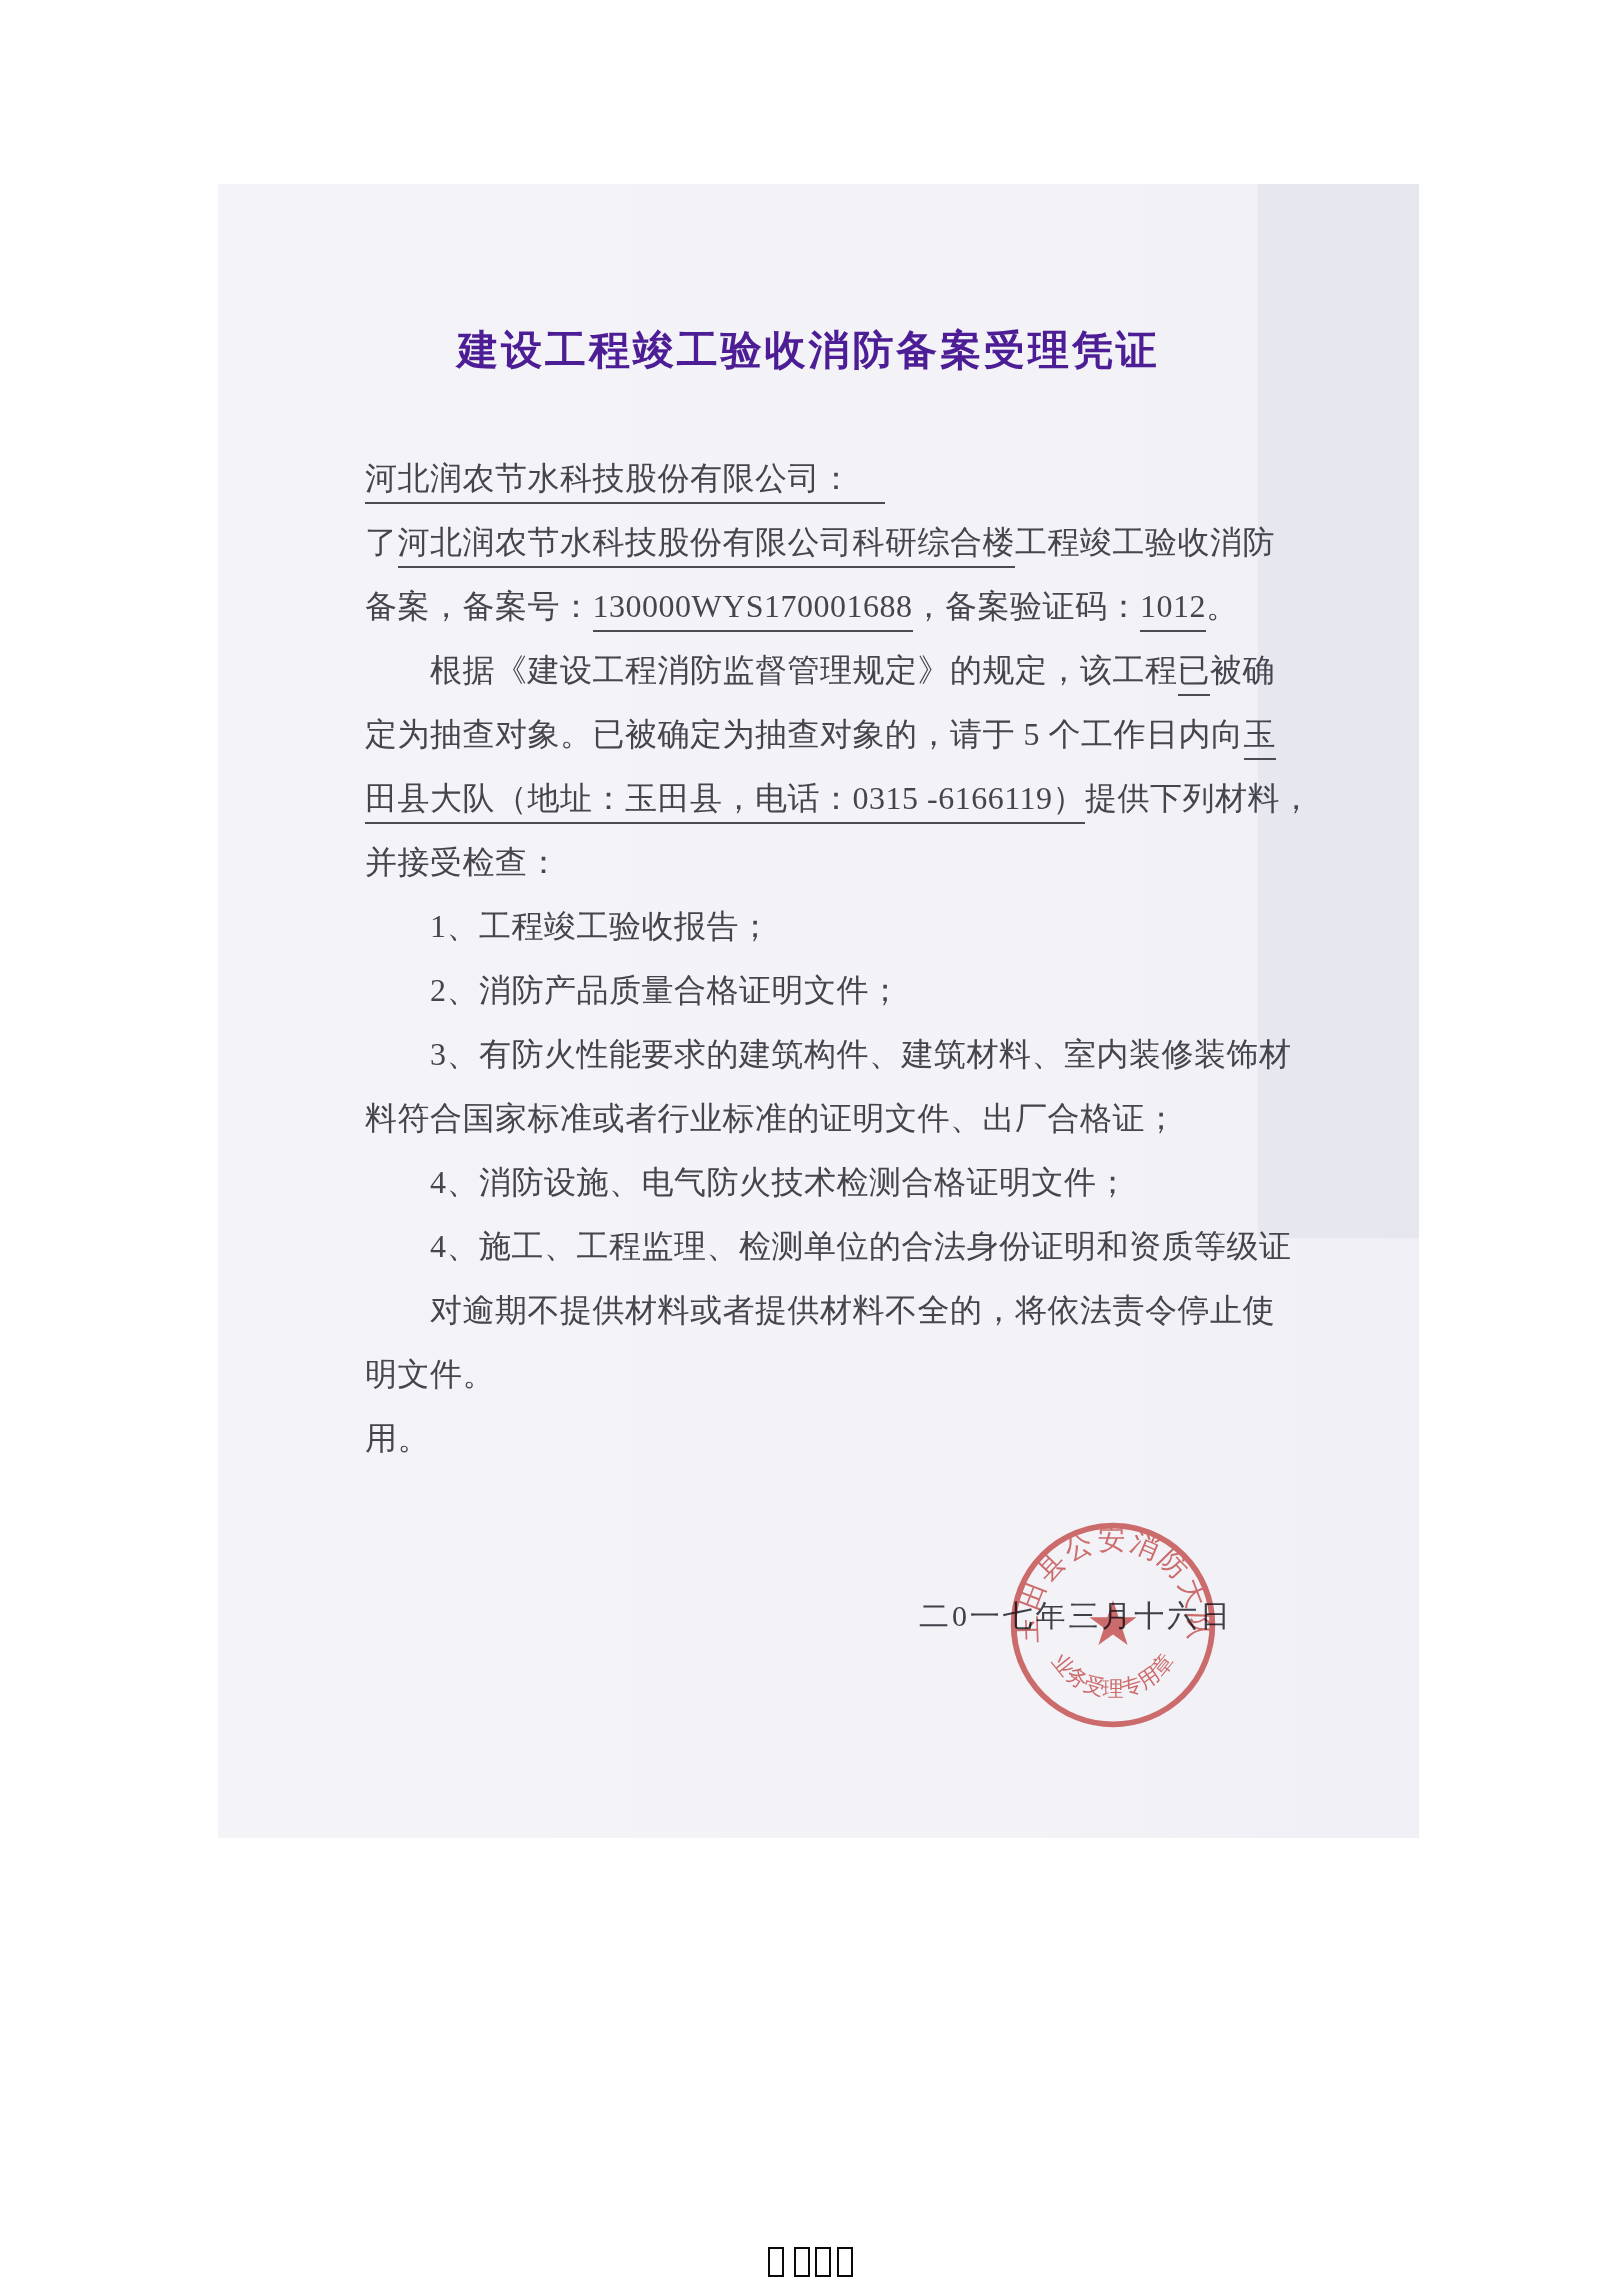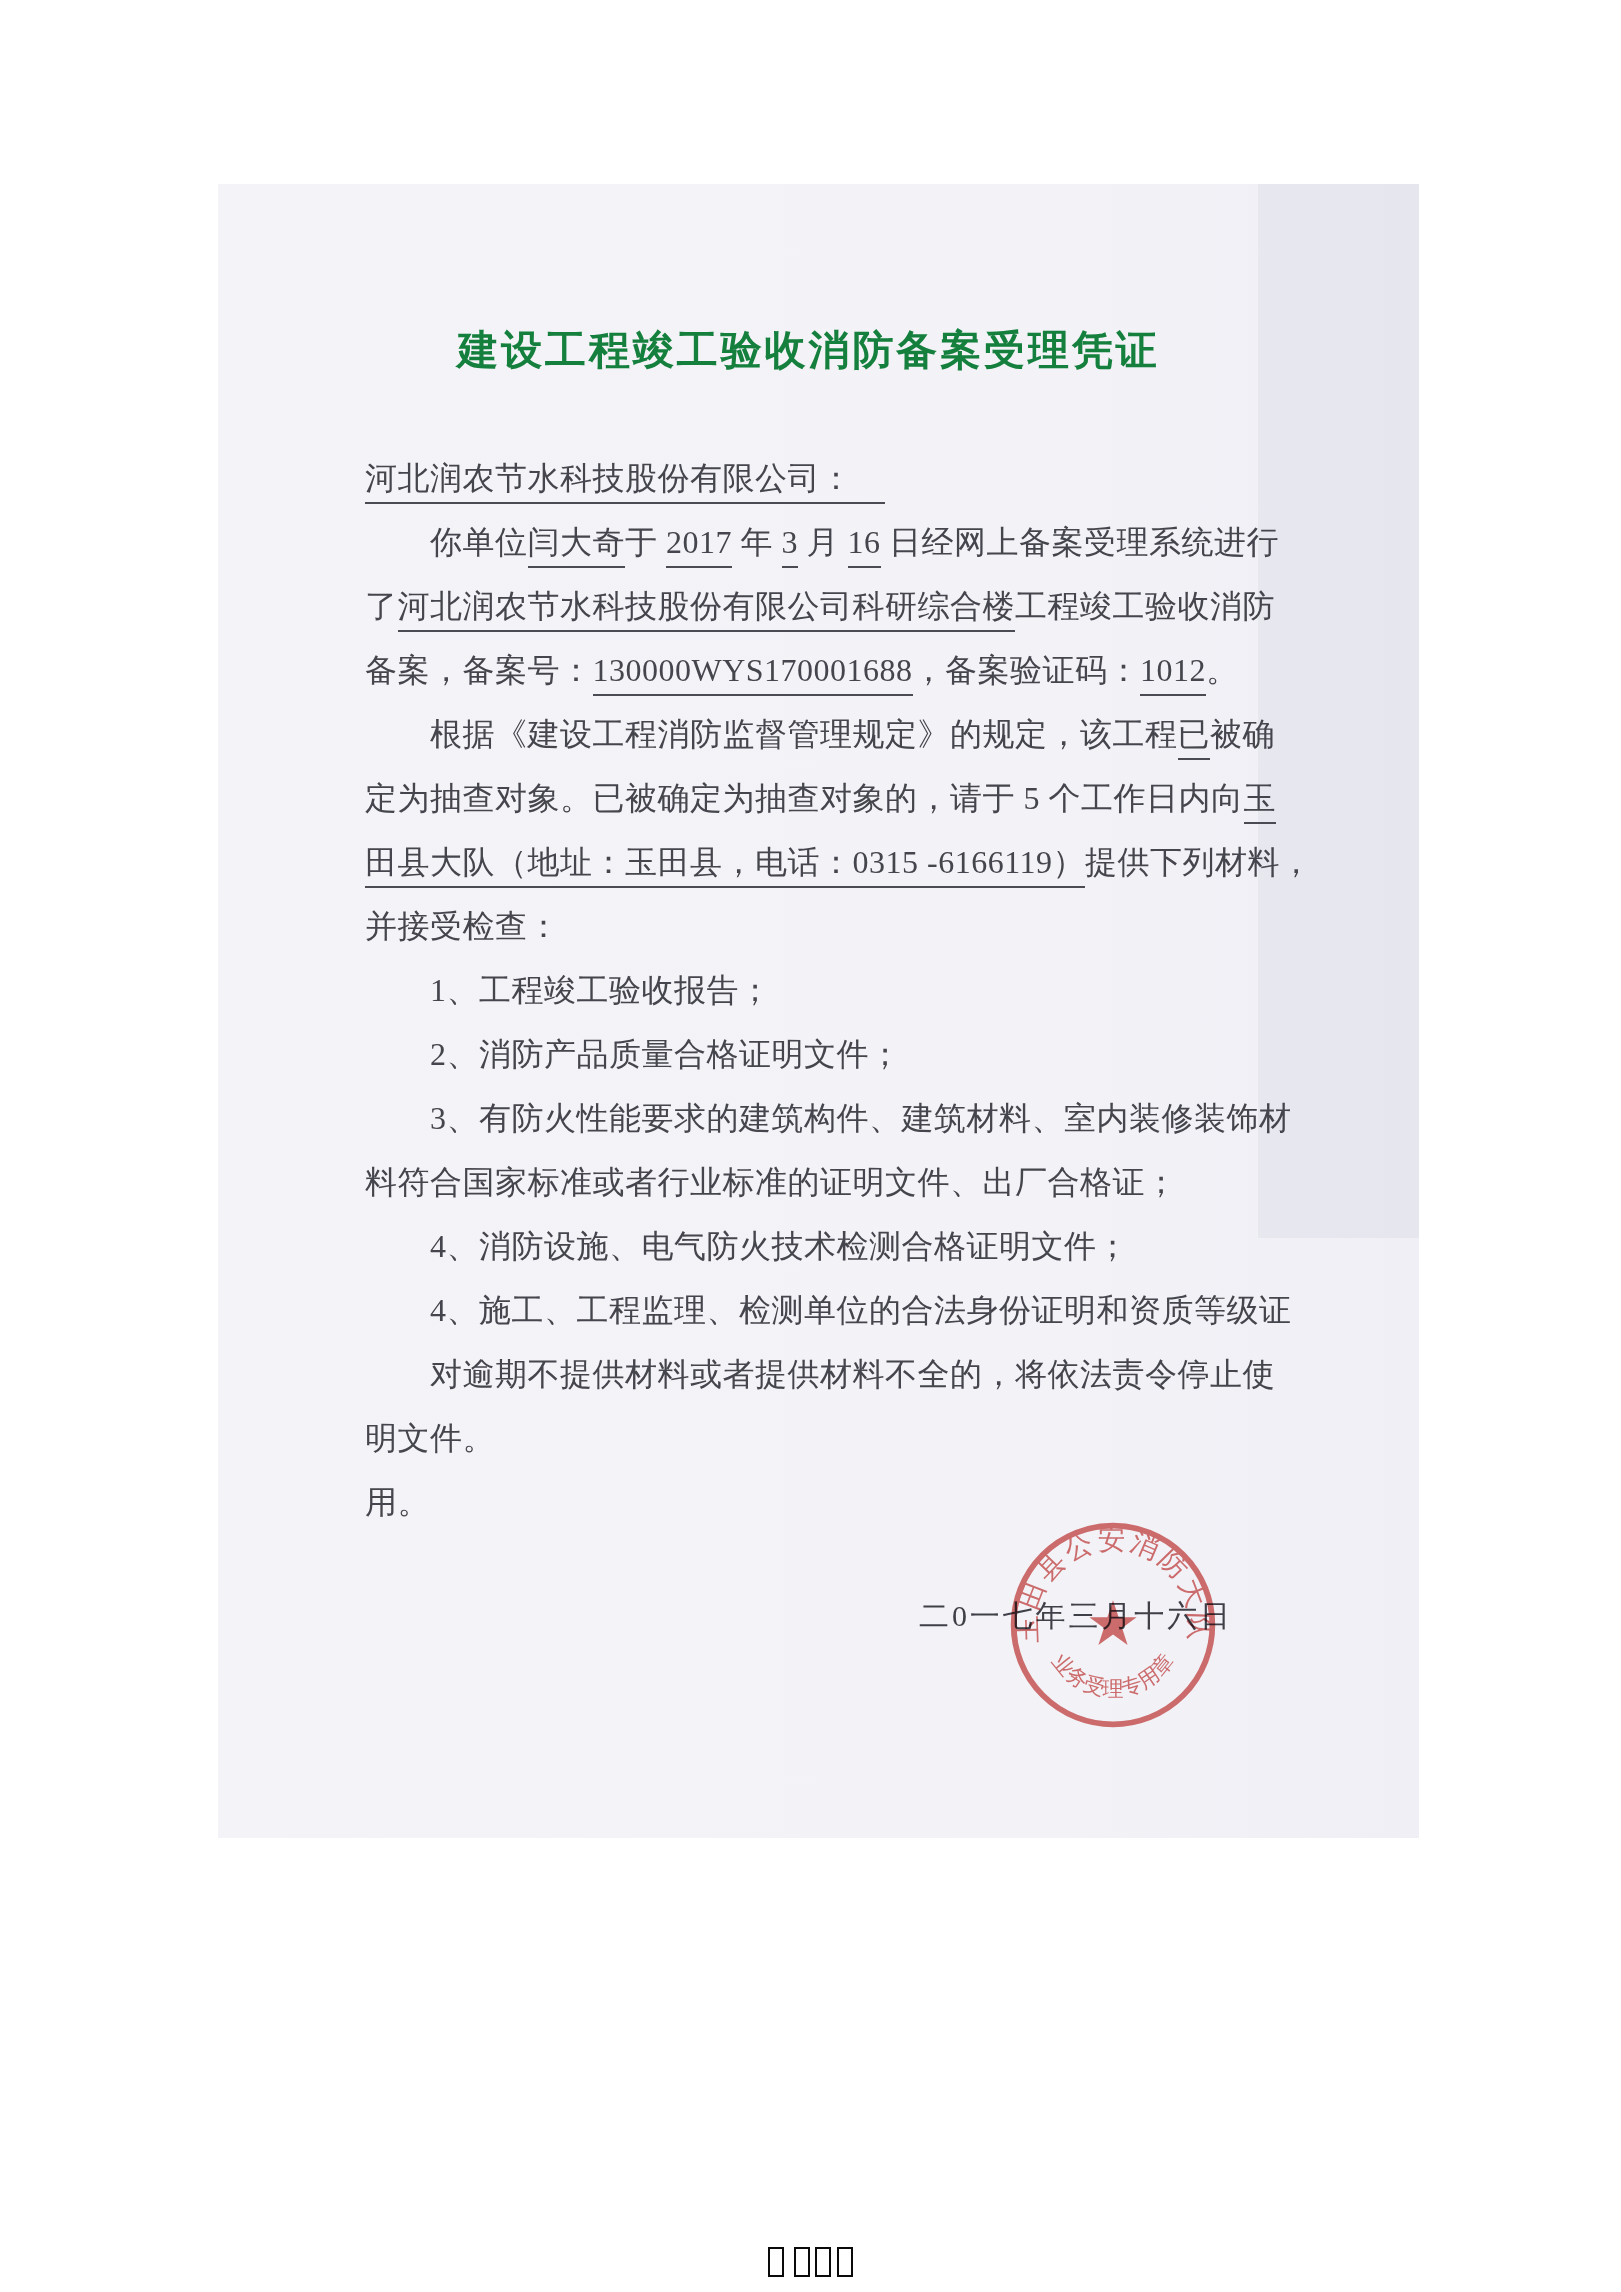--- a/index.html
+++ b/index.html
@@ -3,21 +3,21 @@
 <meta charset="utf-8">
 <style>
   html,body{margin:0;padding:0;background:#ffffff;}
   body{width:1621px;height:2293px;position:relative;font-family:"Liberation Serif","DejaVu Serif",serif;}
   .scan{position:absolute;left:0;top:0;width:1621px;height:2293px;background:#ffffff;overflow:hidden;}
   .paper{position:absolute;left:218px;top:184px;width:1201px;height:1654px;
          background:linear-gradient(90deg,#f4f4f8 0%,#f2f2f7 70%,#efeff5 100%);}
   .scan-band{position:absolute;left:1258px;top:184px;width:161px;height:1054px;
          background:rgba(208,208,224,0.28);}
   .doc-title{position:absolute;left:365px;top:323px;width:887px;text-align:center;
-         font-size:41px;font-weight:bold;letter-spacing:2.9px;color:#15803d;}
+         font-size:41px;font-weight:bold;letter-spacing:2.9px;color:#4c1d95;}
   .body-block{position:absolute;left:365px;top:446px;width:890px;
          font-size:32px;line-height:64px;color:#45454d;letter-spacing:0.5px;}
   .line{white-space:nowrap;}
   .ind{text-indent:65px;}
   .u{border-bottom:2px solid #4b4b54;padding-bottom:6px;}
   .doc-date{position:absolute;left:919px;top:1596px;font-size:30px;letter-spacing:2.9px;
          color:#3f3f48;white-space:nowrap;}
   .seal{position:absolute;left:1006px;top:1518px;width:214px;height:214px;
          mix-blend-mode:multiply;opacity:0.9;}
   .footer-boxes{position:absolute;left:0;top:2247px;width:1621px;text-align:center;line-height:0;}
@@ -28,21 +28,20 @@
 <body>
 
 <div class="scan">
   <div class="paper"></div>
   <div class="scan-band"></div>
 
   <div class="doc-title">建设工程竣工验收消防备案受理凭证</div>
 
   <div class="body-block">
     <div class="line"><span class="u">河北润农节水科技股份有限公司：　</span></div>
-    <div class="line ind"><span>你单位</span><span class="u">闫大奇</span><span>于 </span><span class="u">2017</span><span> 年 </span><span class="u">3</span><span> 月 </span><span class="u">16</span><span> 日经网上备案受理系统进行</span></div>
     <div class="line"><span>了</span><span class="u">河北润农节水科技股份有限公司科研综合楼</span><span>工程竣工验收消防</span></div>
     <div class="line"><span>备案，备案号：</span><span class="u">130000WYS170001688</span><span>，备案验证码：</span><span class="u">1012</span><span>。</span></div>
     <div class="line ind"><span>根据《建设工程消防监督管理规定》的规定，该工程</span><span class="u">已</span><span>被确</span></div>
     <div class="line"><span>定为抽查对象。已被确定为抽查对象的，请于 5 个工作日内向</span><span class="u">玉</span></div>
     <div class="line"><span class="u">田县大队（地址：玉田县，电话：0315 -6166119）</span><span>提供下列材料，</span></div>
     <div class="line"><span>并接受检查：</span></div>
     <div class="line ind"><span>1、工程竣工验收报告；</span></div>
     <div class="line ind"><span>2、消防产品质量合格证明文件；</span></div>
     <div class="line ind"><span>3、有防火性能要求的建筑构件、建筑材料、室内装修装饰材</span></div>
     <div class="line"><span>料符合国家标准或者行业标准的证明文件、出厂合格证；</span></div>

